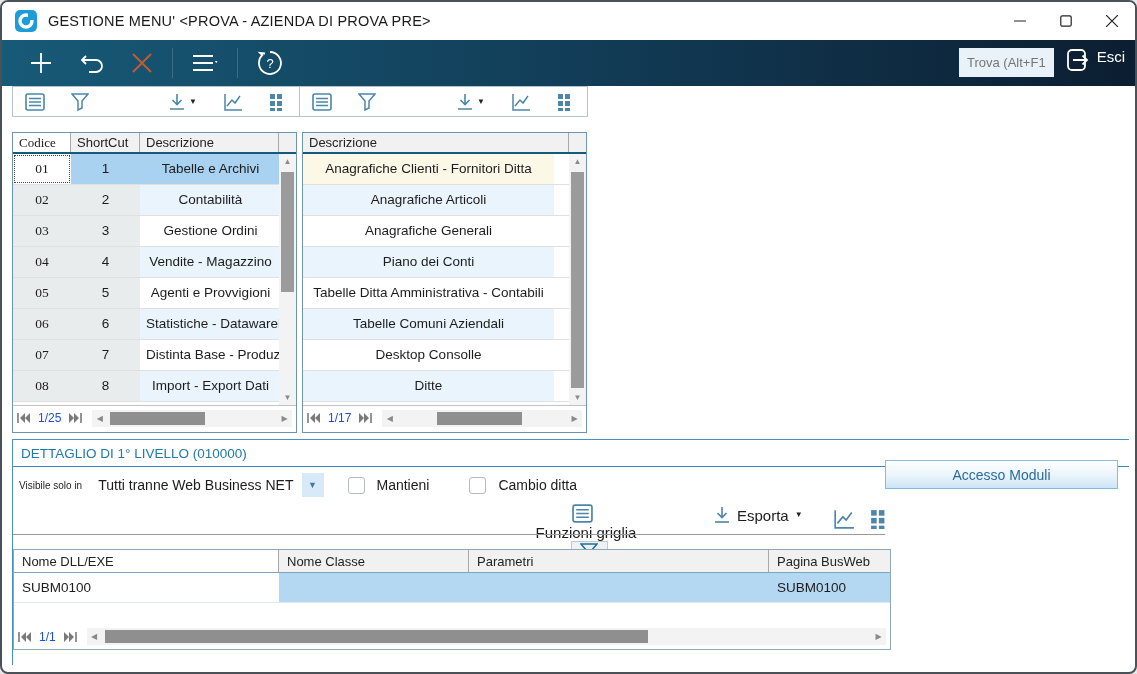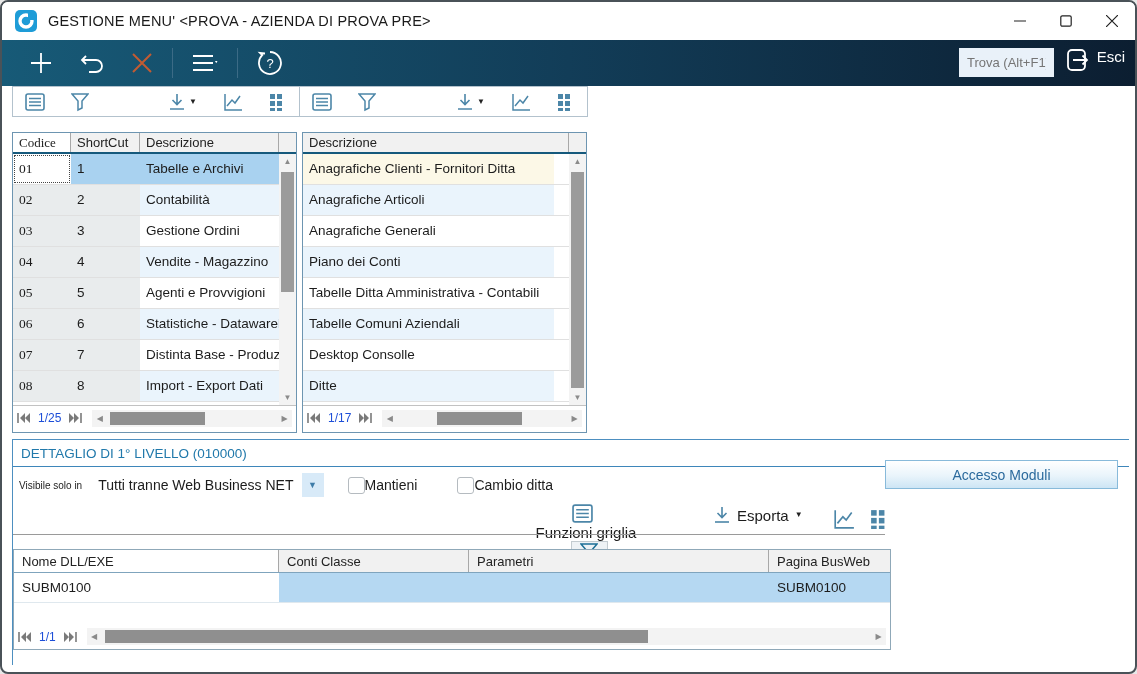--- a/index.html
+++ b/index.html
@@ -35,21 +35,21 @@
   .gtb-ico { display:inline-flex; align-items:center; gap:3px; }
   .caret-dark { font-size:8px; color:#222; line-height:1; }
   
   .grid { position:absolute; top:130px; width:285px; height:301px; border:1px solid #6d95b1; background:#fff; }
   .grid.left { left:10px; } .grid.right { left:300px; }
   .g-header { display:flex; height:21px; border-bottom:2px solid #15597c; }
   .g-hcell { background:#f1f1f1; font-size:13px; color:#222; padding:2px 6px 0 6px; border-right:1px solid #a8a8a8; overflow:hidden; white-space:nowrap; }
   .g-hcell.white { background:#fff; }
   .g-hcell:last-child { border-right:none; }
   .g-body { position:relative; height:251px; overflow:hidden; }
-  .g-row { display:flex; height:31px; border-bottom:1px solid #e0e0e0; }
+  .g-row { display:flex; height:31px; border-bottom:1px solid #e0e0e0;text-align:center; }
   .g-cell { font-size:13.5px; color:#1c1c1c; padding:7px 6px 0 6px; overflow:hidden; white-space:nowrap; }
   .col-codice { width:58px;font-family:Liberation Serif, serif; } .col-short { width:69px; } .col-desc { width:141px; }
   .col-desc-r { width:251px; }
   .fixedcol { background:#e9eced; }
   .row-alt { background:#eaf4fc; }
   .row-sel .g-cell { background:#a9d2f0; }
   .row-sel .focus-cell { background:#fff; outline:1px dotted #444; outline-offset:-2px; }
   .row-cream { background:#fcf8e7; }
   
   .vscroll { position:absolute; right:0; top:0; width:17px; height:251px; background:#f3f3f3; }
@@ -71,21 +71,21 @@
   .detail { position:absolute; left:10px; top:437px; width:1117px; height:226px;
     border-top:1px solid #4d8fc0; border-left:1px solid #4d8fc0; background:#fff; }
   .detail-title { font-size:13.5px; color:#2179ab; padding:6px 0 5px 8px; border-bottom:1px solid #3e86ba; }
   .detail-controls { position:relative; height:36px; display:flex; align-items:center; padding-left:6px; }
   .lbl { font-size:10px; color:#1c1c1c; }
   .dd { display:flex; align-items:center; margin-left:14px; }
   .dd-value { font-size:14px; color:#1c1c1c; padding:3px 8px 3px 2px; }
   .dd-caret { width:22px; height:24px; background:#d8eaf8; display:flex; align-items:center; justify-content:center;
     color:#3e7ca8; font-size:9px; }
   .chk { width:17px; height:17px; background:#fff; border:1px solid #b5bbc0; border-radius:3px; margin-left:24px; }
-  .chk-lbl { font-size:14px; color:#1c1c1c; margin-left:0; }
+  .chk-lbl { font-size:14px; color:#1c1c1c; margin-left:12px; }
   .chk2 { margin-left:40px; }
   .accesso-btn { position:absolute; right:11px; top:-7px; width:233px; height:29px;
     background:linear-gradient(180deg,#ffffff 0%, #e9f4fb 55%, #cde5f5 100%);
     border:1px solid #88bada; color:#2b6a9d; font-size:14px; font-family:"Liberation Sans",sans-serif; }
   .funzioni-row { position:relative; height:33px; display:flex; align-items:center; padding-left:22px;flex-direction:column; }
   .funz-lbl { font-size:15px; color:#1c1c1c; margin-left:8px; }
   .filter-box { width:37px; height:29px; margin-left:14px; background:#eef2f5; border:1px solid #c3cbd0;
     display:flex; align-items:center; justify-content:center; }
   .esporta-group { position:absolute; left:700px; top:3px; display:flex; align-items:center; gap:6px; }
   .esporta-lbl { font-size:15px; color:#1c1c1c; }
@@ -449,21 +449,21 @@
             </g>
         </svg>
       </span>
     </div>
 
     <div class="funz-rule"></div>
 
     <div class="bgrid">
       <div class="bg-header">
         <div class="bg-hcell white bcol1">Nome DLL/EXE</div>
-        <div class="bg-hcell bcol2">Conti Classe</div>
+        <div class="bg-hcell bcol2">Nome Classe</div>
         <div class="bg-hcell bcol3">Parametri</div>
         <div class="bg-hcell bcol4">Pagina BusWeb</div>
       </div>
       <div class="bg-row">
         <div class="bg-cell white bcol1">SUBM0100</div>
         <div class="bg-cell bcol2"></div>
         <div class="bg-cell bcol3"></div>
         <div class="bg-cell bcol4">SUBM0100</div>
       </div>
       <div class="bg-footer">

